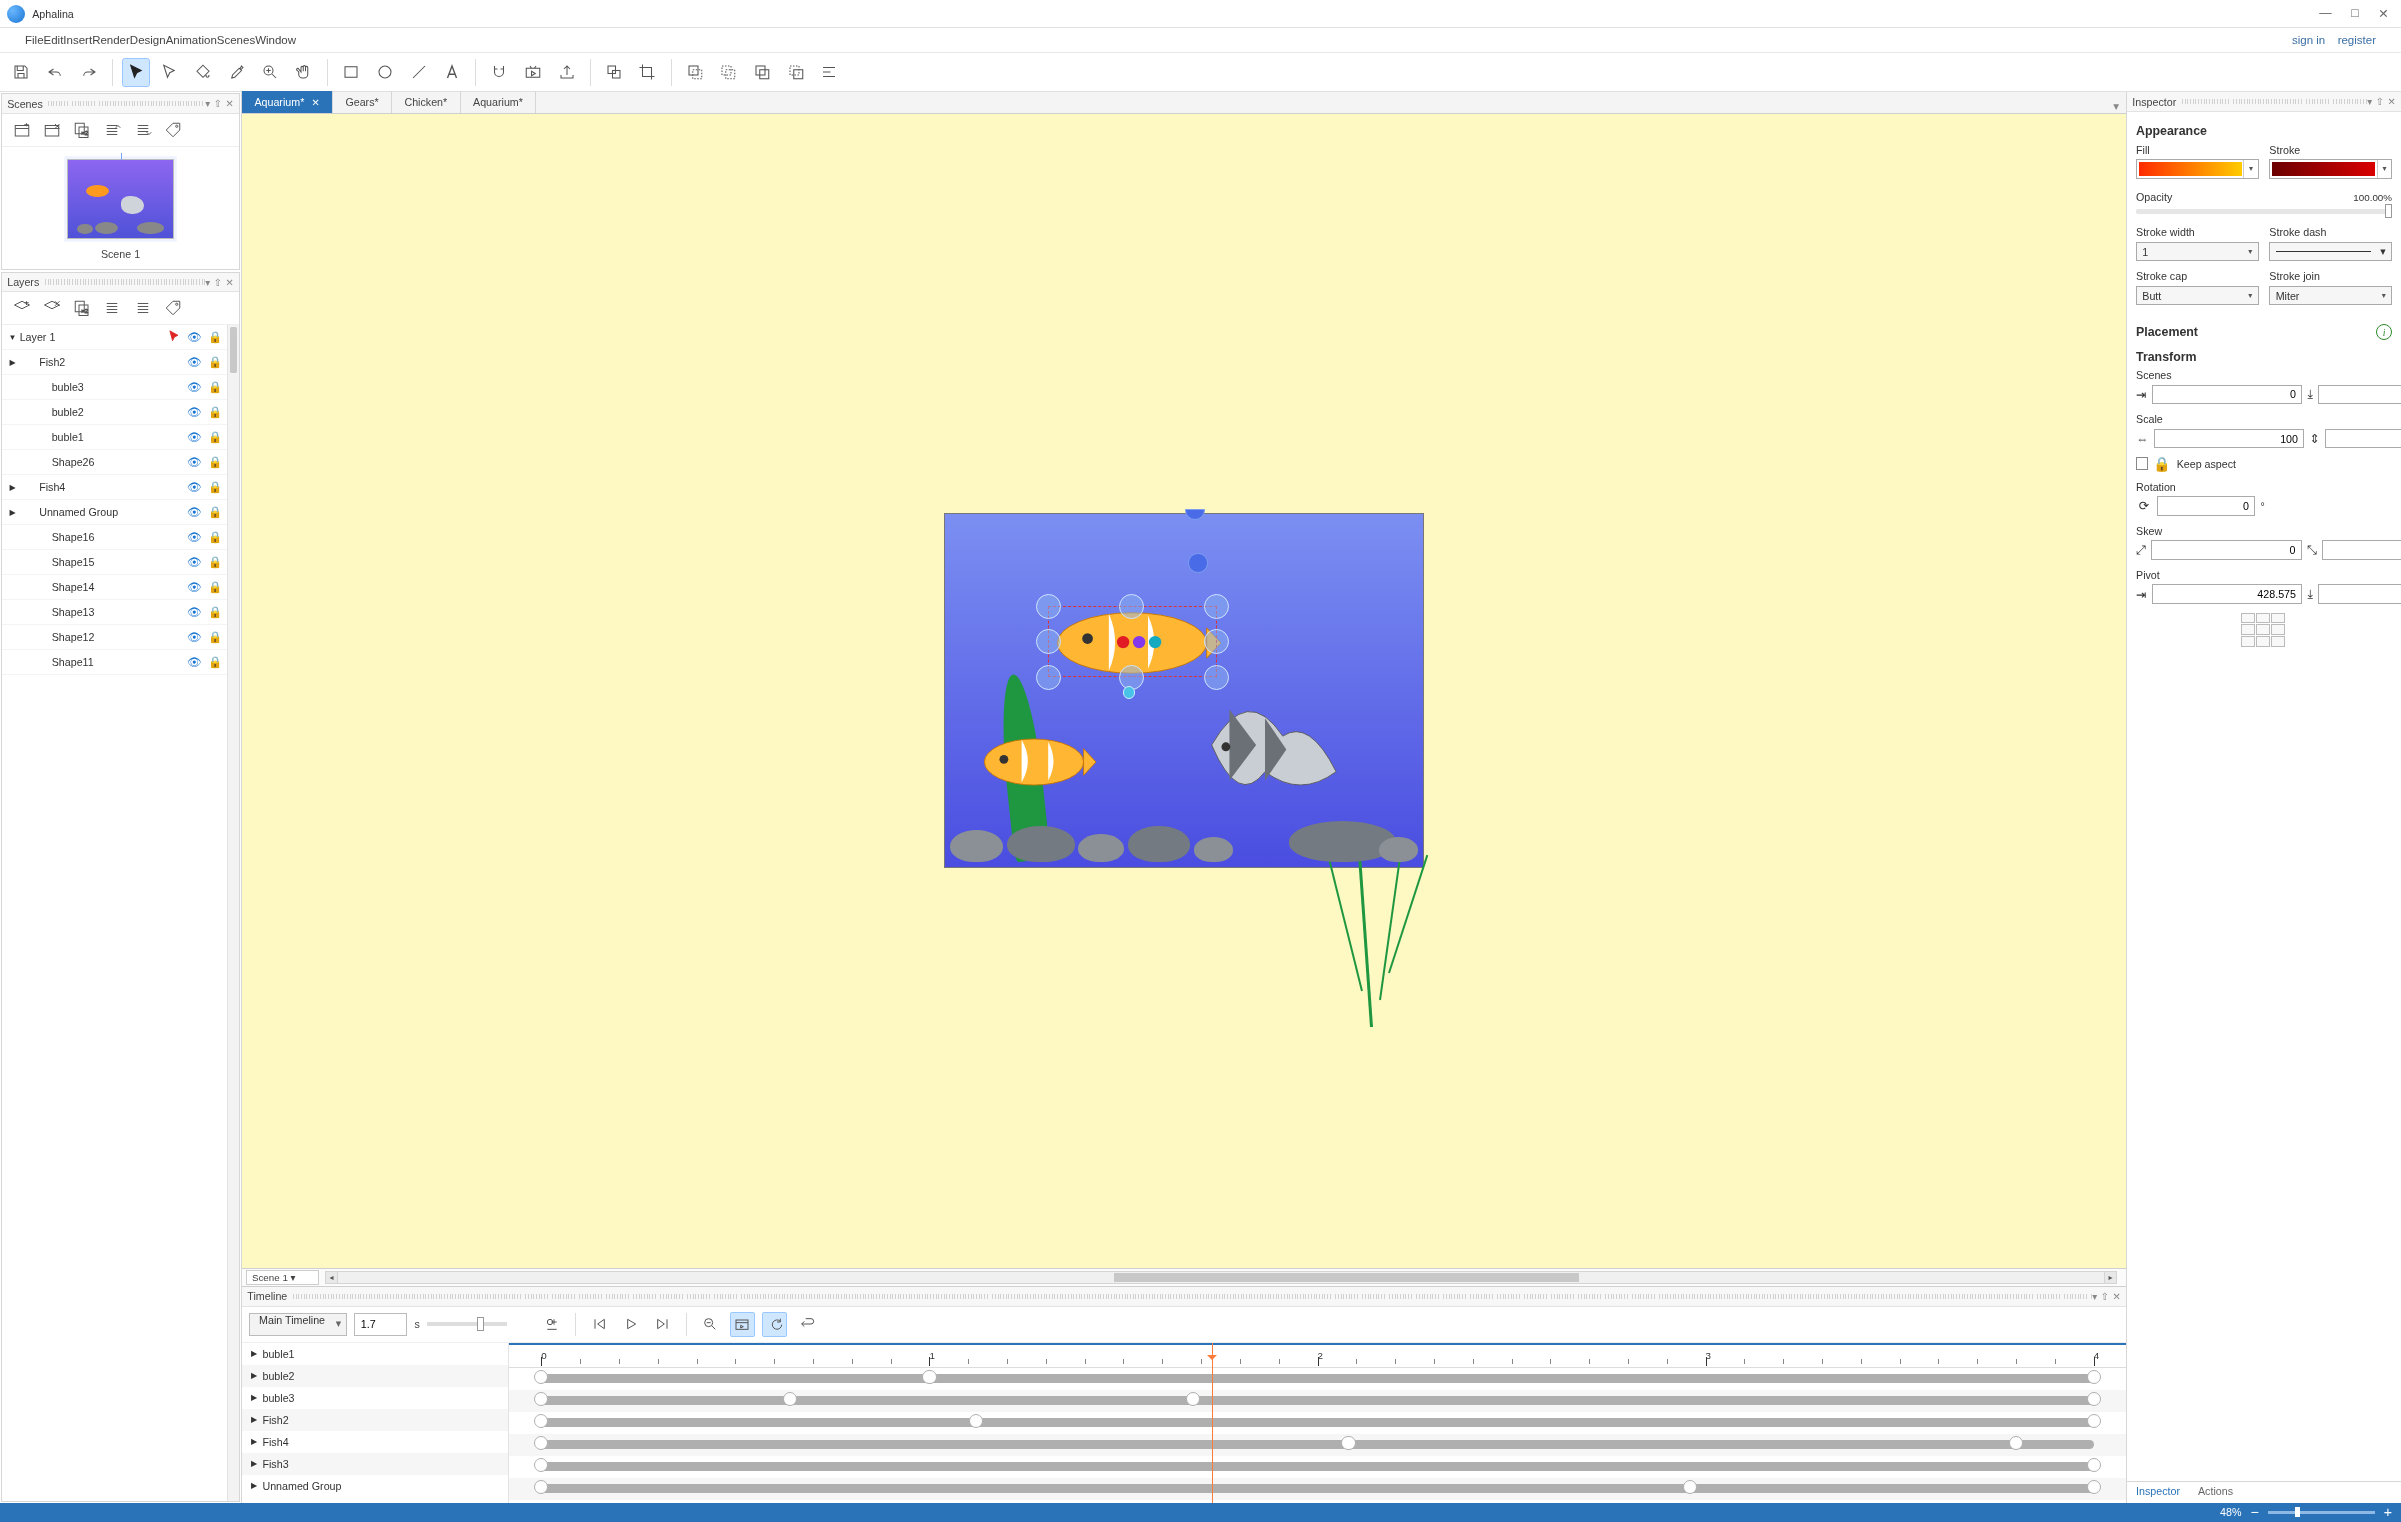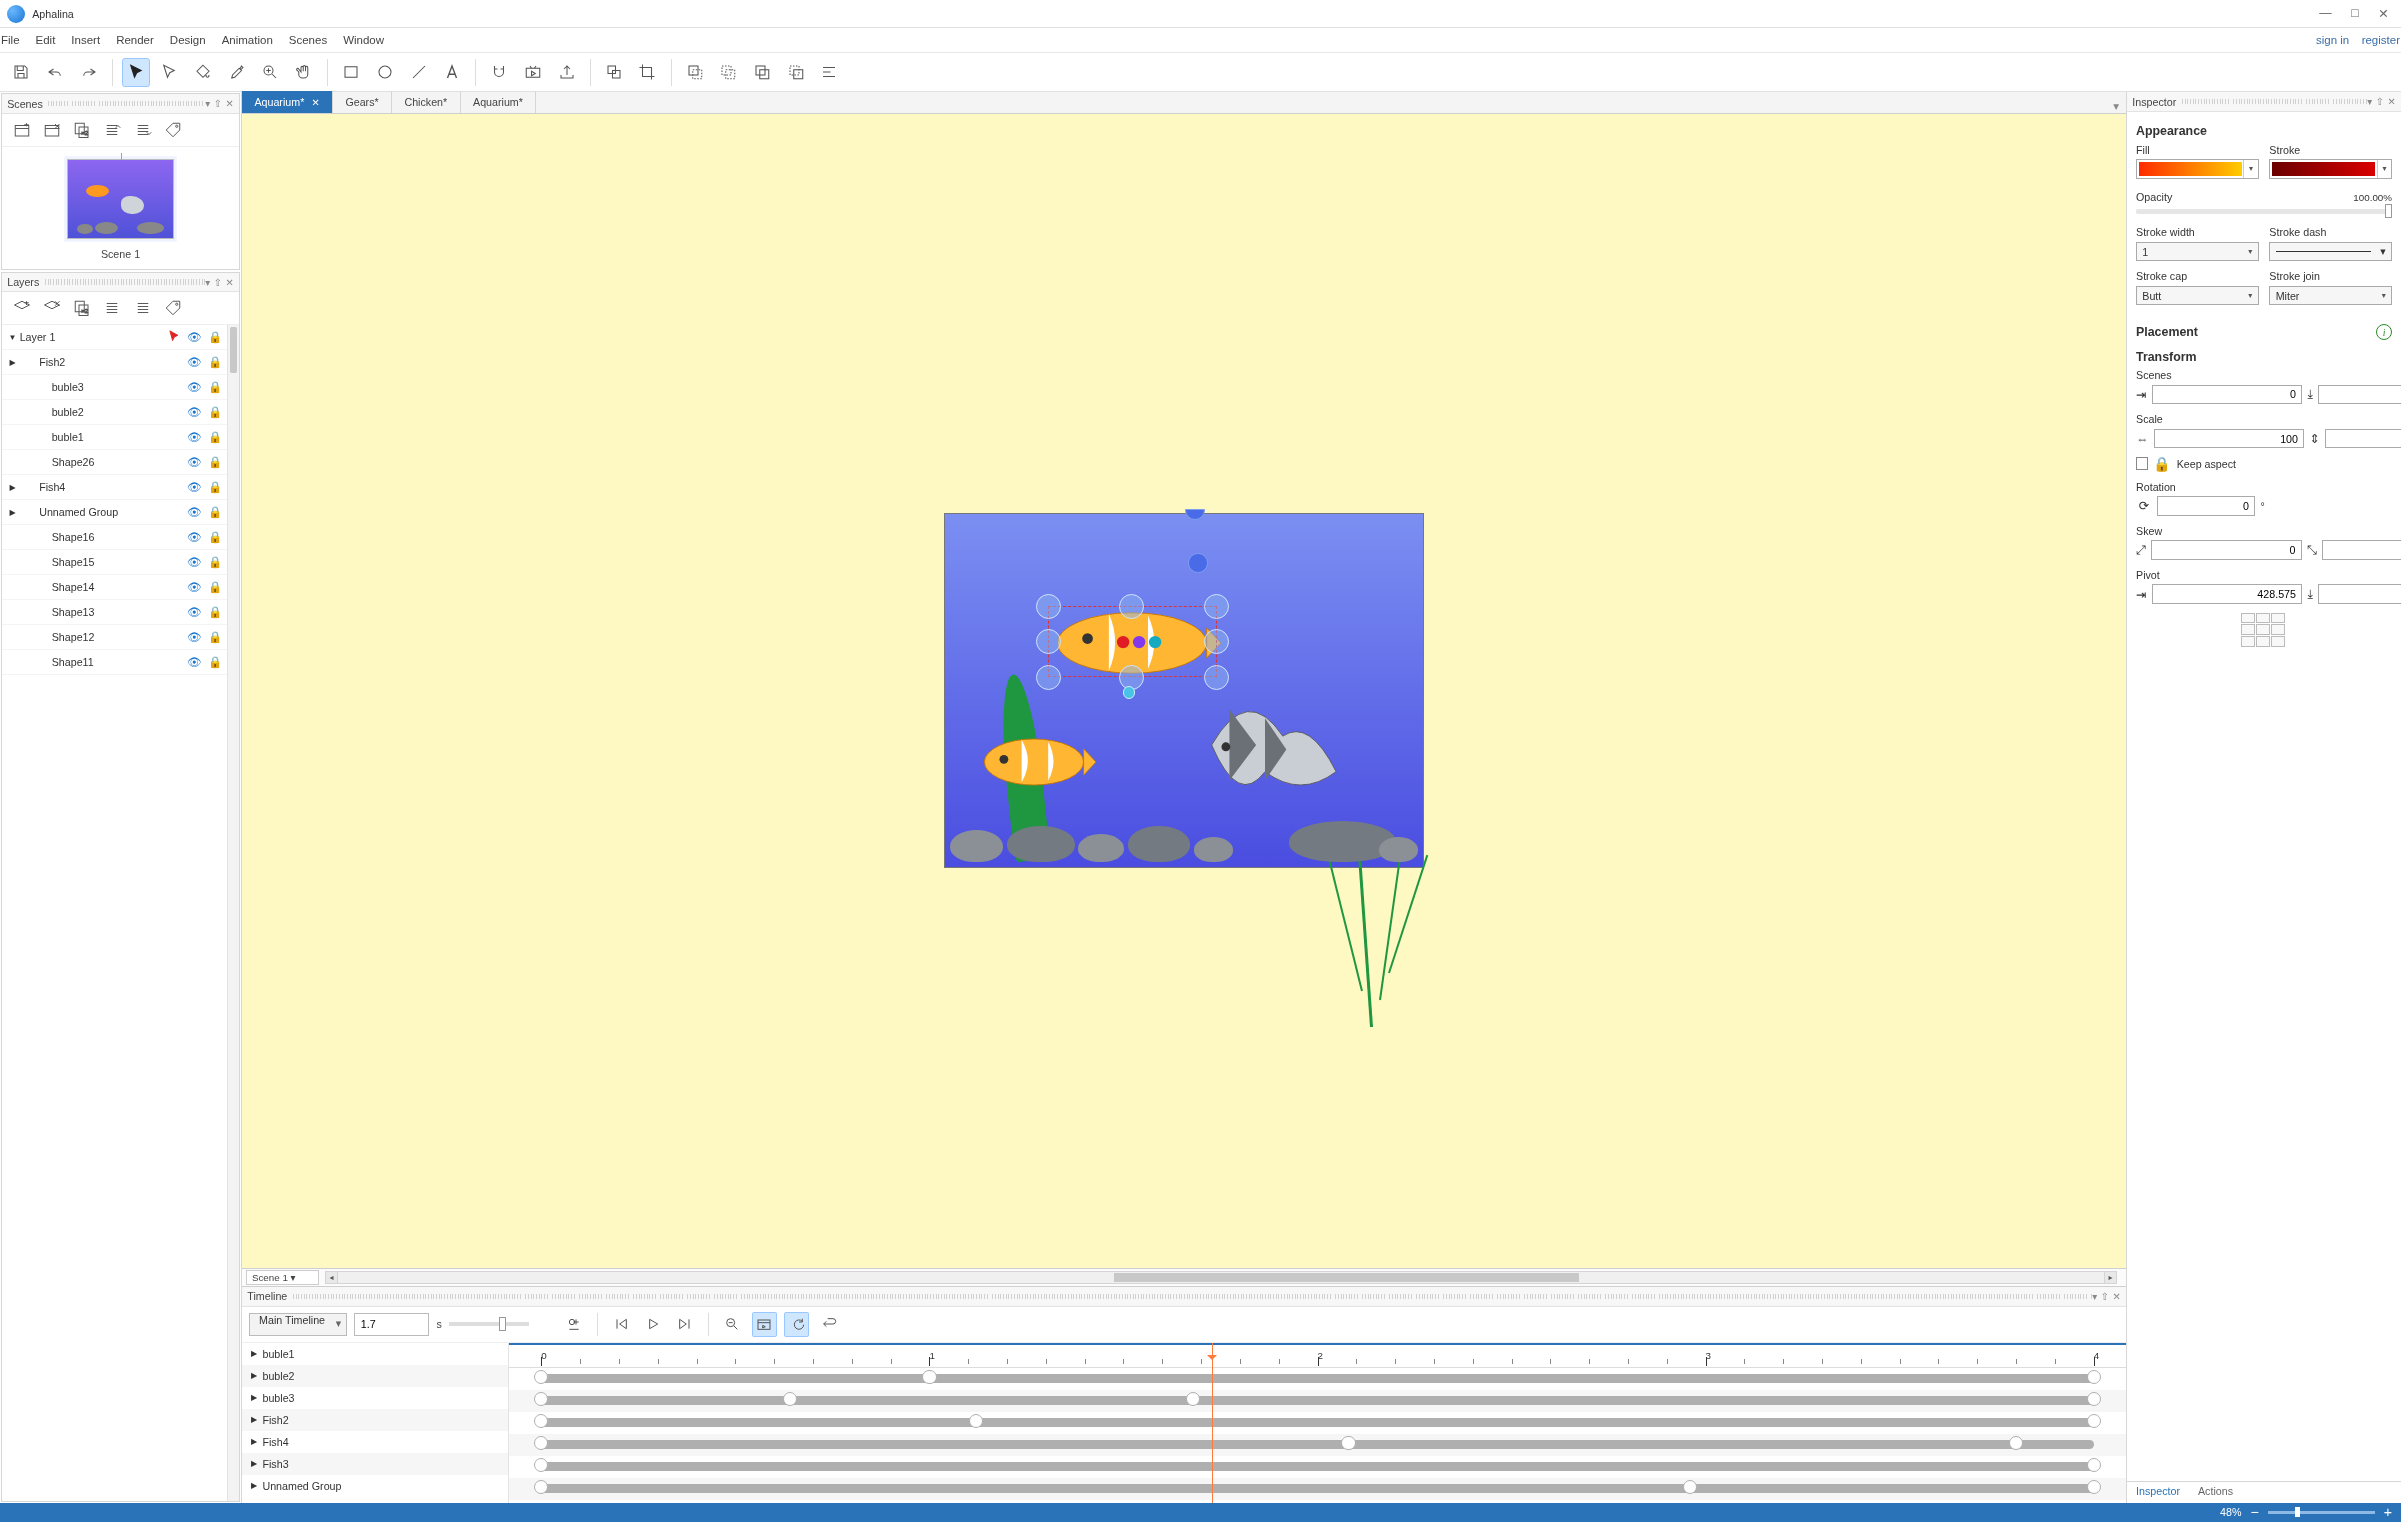--- a/index.html
+++ b/index.html
@@ -7,21 +7,21 @@
 body { background: #fff; font-size: 11.5px; color: #333; display:flex; flex-direction:column; }
 
 
 .titlebar { height: 28.4px; display:flex; align-items:center; padding: 0 7.1px; border-bottom: 0.9px solid #e0e0e0; }
 .titlebar .logo { width:18px; height:18px; border-radius:50%; background: radial-gradient(circle at 30% 30%, #6ab7ff, #1976d2); margin-right:7.1px; position:relative; }
 .titlebar .title { font-size:10.7px; color:#333; }
 .win-controls { margin-left:auto; display:flex; gap:19.5px; color:#666; font-size:12.4px; padding-right:5.3px;}
 .win-controls span { cursor:pointer; }
 
 
-.menubar { height: 25px; display:flex; align-items:center; padding: 0 1px; gap: 16px; color:#444; font-size:11.5px; border-bottom: 0.9px solid #e8e8e8;}
+.menubar { height: 25px; display:flex; align-items:center; padding: 0 25px; color:#444; font-size:11.5px; border-bottom: 0.9px solid #e8e8e8;}
 .menubar .right { margin-left:auto; display:flex; gap:12.4px; color:#3a6ea5; }
 .menubar span { cursor:pointer; }
 
 
 .toolbar { height: 39px; display:flex; align-items:center; padding: 0 7.1px; gap: 5.3px; border-bottom:0.9px solid #e0e0e0; }
 .tool { width:28.4px; height:28.4px; display:flex; align-items:center; justify-content:center; border-radius:2.7px; cursor:pointer; color:#555; }
 .tool.selected { background:#cfe6ff; border:0.9px solid #99c7ff; }
 .tool svg { width:18px; height:18px; stroke:#555; fill:none; stroke-width:1.4; }
 .sep { width:0.9px; height:27px; background:#ddd; margin: 0 3.6px;}
 
@@ -77,21 +77,21 @@
 .h-scroll { flex:1; height:12.4px; margin:0 5.3px; background:#f0f0f0; border:0.9px solid #d4d4d4; position:relative;}
 .h-scroll .th { position:absolute; left:44%; width:26%; top:0.9px; bottom:0.9px; background:#c8c8c8;}
 .h-scroll .btn { position:absolute; top:0; bottom:0; width:12.4px; background:#e8e8e8; display:flex;align-items:center;justify-content:center;font-size:8px;color:#555;}
 .h-scroll .btn.left{left:0;border-right:0.9px solid #d4d4d4;} .h-scroll .btn.right{right:0;border-left:0.9px solid #d4d4d4;}
 
 
 .timeline-panel { border-top:0.9px solid #cfcfcf; background:#fff; display:flex; flex-direction:column;}
 .tl-toolbar { height:36px; display:flex; align-items:center; gap:7.1px; padding:0 7.1px; border-bottom:0.9px solid #eee;}
 .tl-select { border:0.9px solid #bbb; background:#f3f3f3; height:23px; padding: 0 21.3px 0 9px; font-size:10.7px; position:relative;}
 .tl-select::after{content:"▾"; position:absolute; right:5.3px; top:3.6px; color:#666;}
-.tl-time { border:0.9px solid #bbb; height:23px; width:75px; padding:0 5.3px; font-size:10.7px;}
+.tl-time { border:0.9px solid #bbb; height:23px; width:53px; padding:0 5.3px; font-size:10.7px;}
 .tl-unit { font-size:10.7px; color:#444;}
 .tl-slider { width:80px; height:3.6px; background:#ddd; position:relative;}
 .tl-slider .knob{ position:absolute; left:50px; top:-5.3px; width:7.1px; height:14.2px; background:#fff; border:0.9px solid #999;}
 .tl-btn { width:25px; height:25px; display:flex; align-items:center; justify-content:center; cursor:pointer;}
 .tl-btn.active { background:#cfe6ff; border:0.9px solid #99c7ff; border-radius:1.8px;}
 .tl-btn svg { width:16px;height:16px; stroke:#555; fill:none; stroke-width:1.5;}
 
 .tl-body { display:flex; height: 160px;}
 .tl-names { width: 267px; border-right:0.9px solid #e3e3e3; overflow:hidden;}
 .tl-row { height:22px; display:flex; align-items:center; padding-left:9px; font-size:10.7px;}

